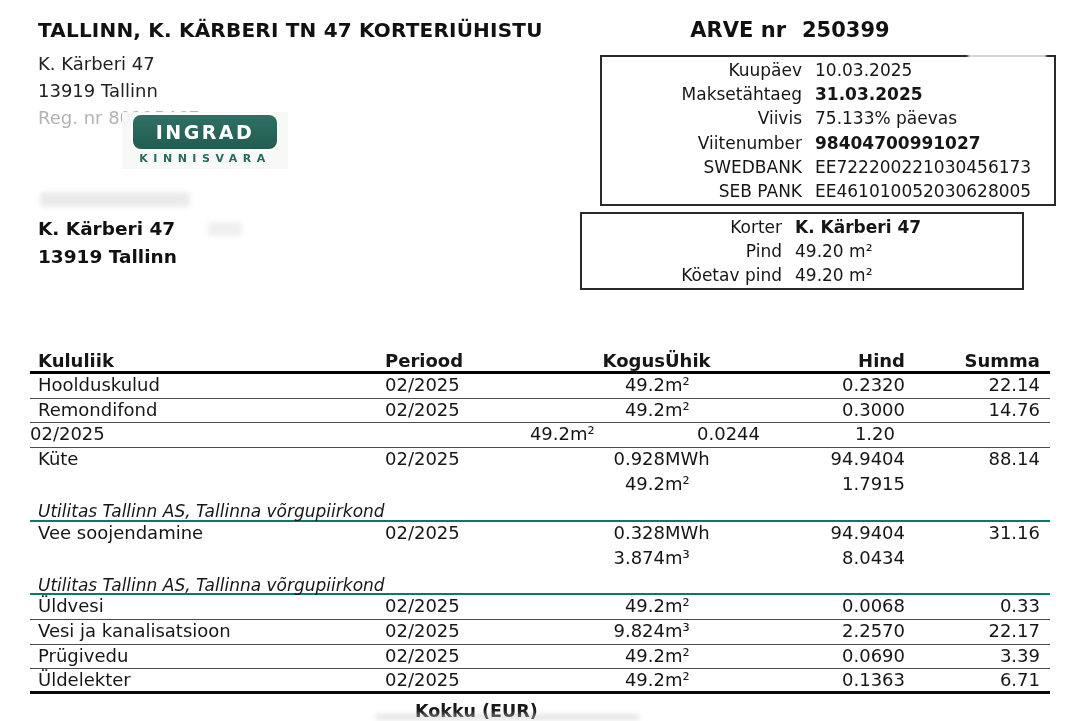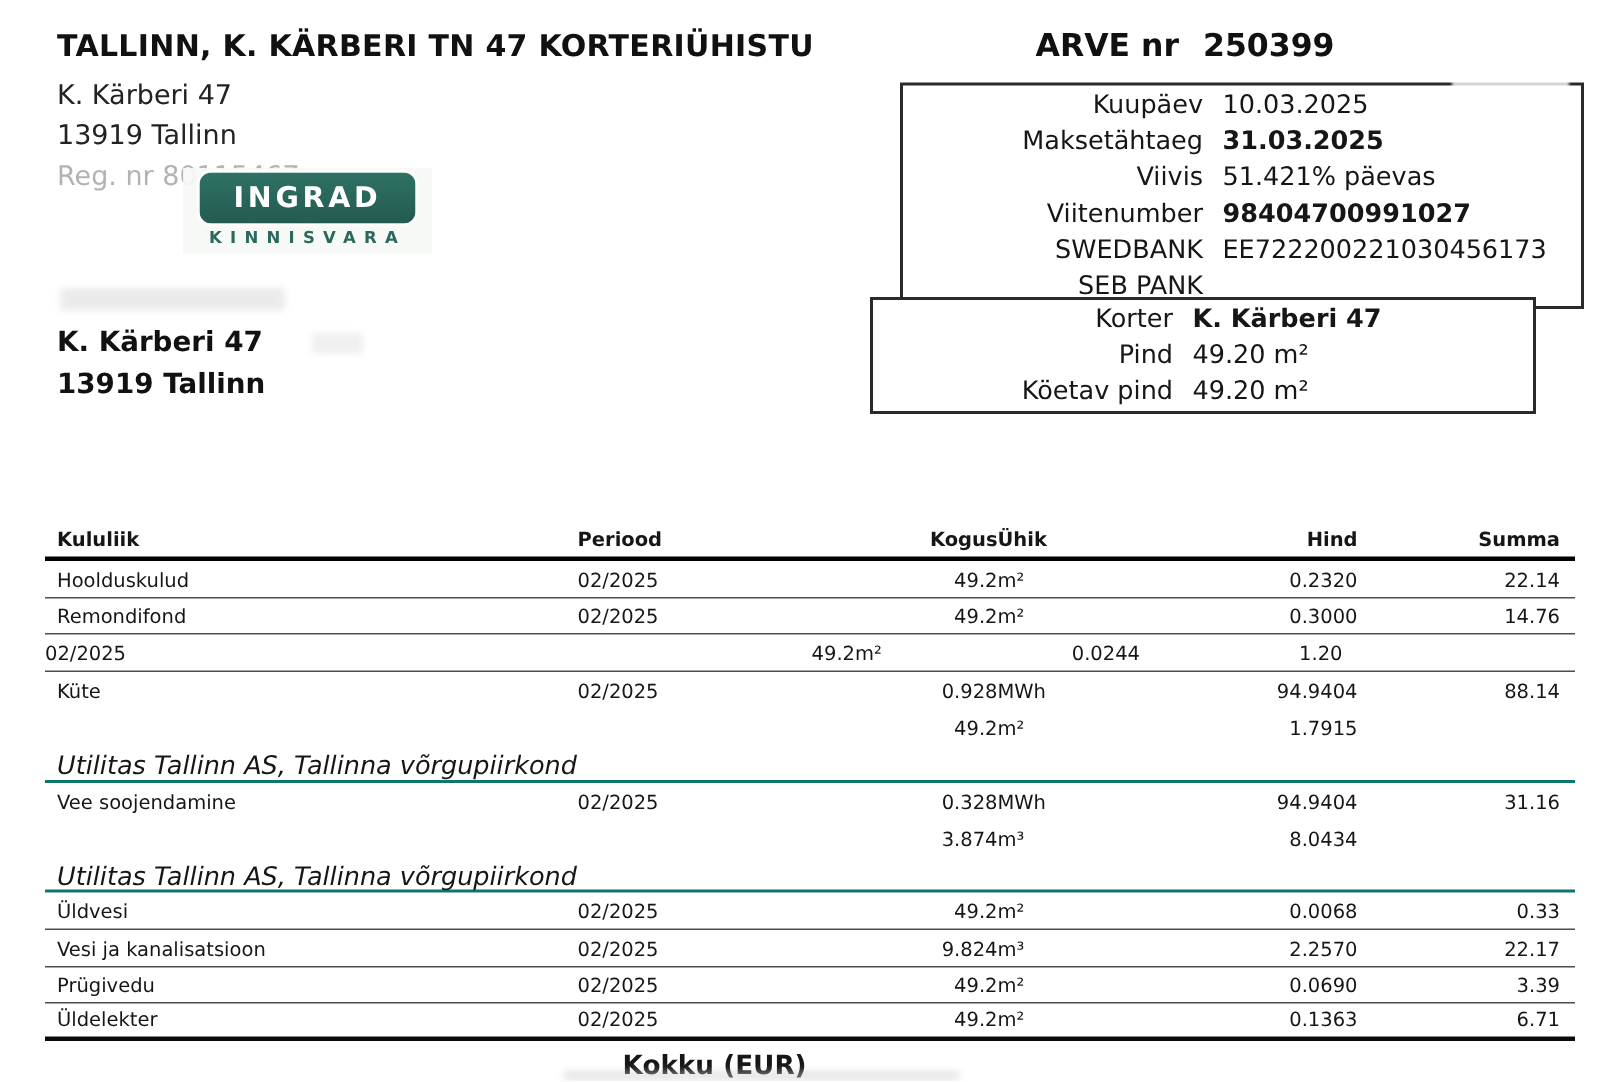--- a/index.html
+++ b/index.html
@@ -34,29 +34,29 @@
   .smudge-apt{left:208px;top:222px;width:34px;height:14px;opacity:.3;}
   .smudge-bottom{left:375px;top:714px;width:265px;height:6px;opacity:.5;}
   .fade-corner{position:absolute;left:968px;top:48px;width:78px;height:12px;background:rgba(255,255,255,.8);filter:blur(1px);}
   
   .arve-title{position:absolute;left:580px;top:18px;width:420px;text-align:center;
               font-size:21px;font-weight:bold;color:#111;}
   .arve-title .num{margin-left:16px;}
   
   .box{position:absolute;border:2px solid #2a2a2a;background:#fff;box-sizing:border-box;}
   .box1{left:580px;top:55px;width:456px;height:151px;padding:3px 8px 0 8px;margin-left:20px;}
-  .box2{left:580px;top:198px;width:444px;height:78px;padding:3px 8px 0 8px;}
+  .box2{left:580px;top:212px;width:444px;height:78px;padding:3px 8px 0 8px;}
   .frow{display:flex;align-items:baseline;height:24.2px;font-size:17px;}
   .flabel{width:192px;text-align:right;color:#161616;flex:none;}
   .fvalue{margin-left:13px;color:#161616;white-space:nowrap;}
   .bold{font-weight:bold;}
   
   .table{position:absolute;left:30px;top:350px;width:1020px;}
   .tr{display:grid;grid-template-columns:355px 185px 95px 95px 145px 145px;
-      height:24.6px;align-items:end;padding-bottom:3px;box-sizing:border-box;font-size:13px;}
+      height:24.6px;align-items:end;padding-bottom:3px;box-sizing:border-box;font-size:18px;}
   .thead{font-weight:bold;border-bottom:3px solid #000;height:24px;}
   .bb{border-bottom:1px solid #4d4d4d;}
   .bb2{border-bottom:2px solid #0f766e;}
   .bbthick{border-bottom:3px solid #0a0a0a;}
   .c1{padding-left:8px;}
   .c3{text-align:right;}
   .c4{padding-left:0;}
   .c5{text-align:right;}
   .c6{text-align:right;padding-right:10px;}
   .note-row{display:block;height:24.6px;box-sizing:border-box;padding:4px 0 2px 8px;
@@ -95,32 +95,33 @@
     <div class="frow">
       <div class="flabel">Kuupäev</div>
       <div class="fvalue">10.03.2025</div>
     </div>
     <div class="frow">
       <div class="flabel">Maksetähtaeg</div>
       <div class="fvalue bold">31.03.2025</div>
     </div>
     <div class="frow">
       <div class="flabel">Viivis</div>
-      <div class="fvalue">51.421% päevas</div>
+      <div class="fvalue">75.133% päevas</div>
     </div>
     <div class="frow">
       <div class="flabel">Viitenumber</div>
       <div class="fvalue bold">98404700991027</div>
     </div>
     <div class="frow">
       <div class="flabel">SWEDBANK</div>
       <div class="fvalue">EE722200221030456173</div>
     </div>
     <div class="frow">
       <div class="flabel">SEB PANK</div>
+      <div class="fvalue">EE461010052030628005</div>
     </div>
   </div>
   <div class="fade-corner"></div>
 
   <div class="box box2">
     <div class="frow">
       <div class="flabel">Korter</div>
       <div class="fvalue bold">K. Kärberi 47</div>
     </div>
     <div class="frow">

